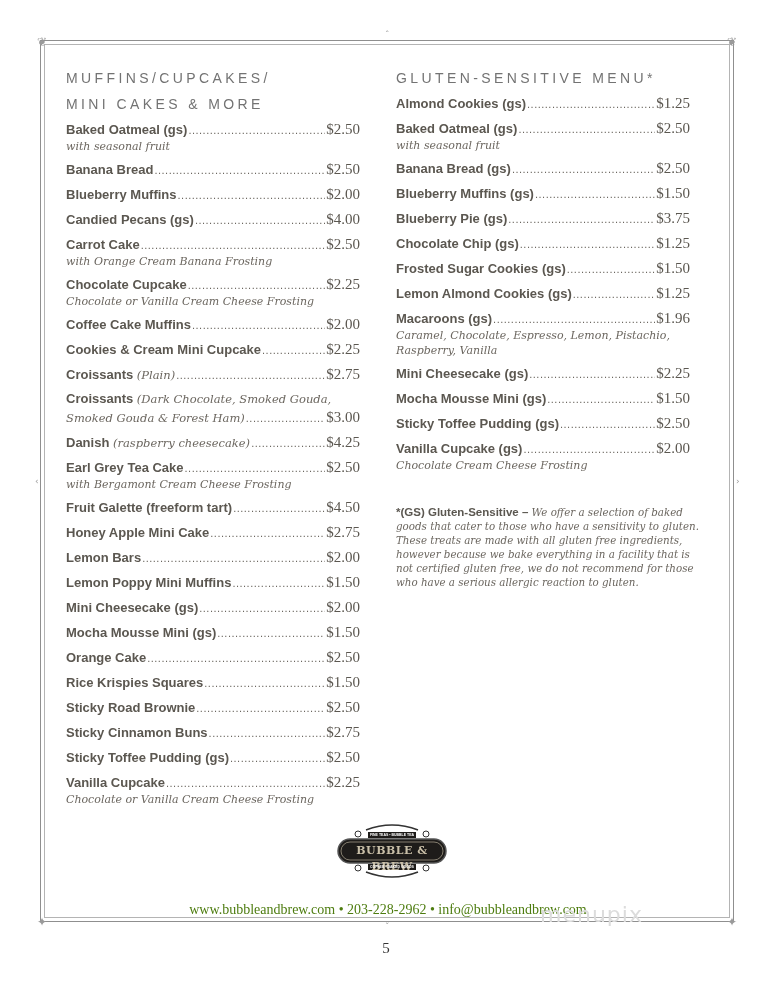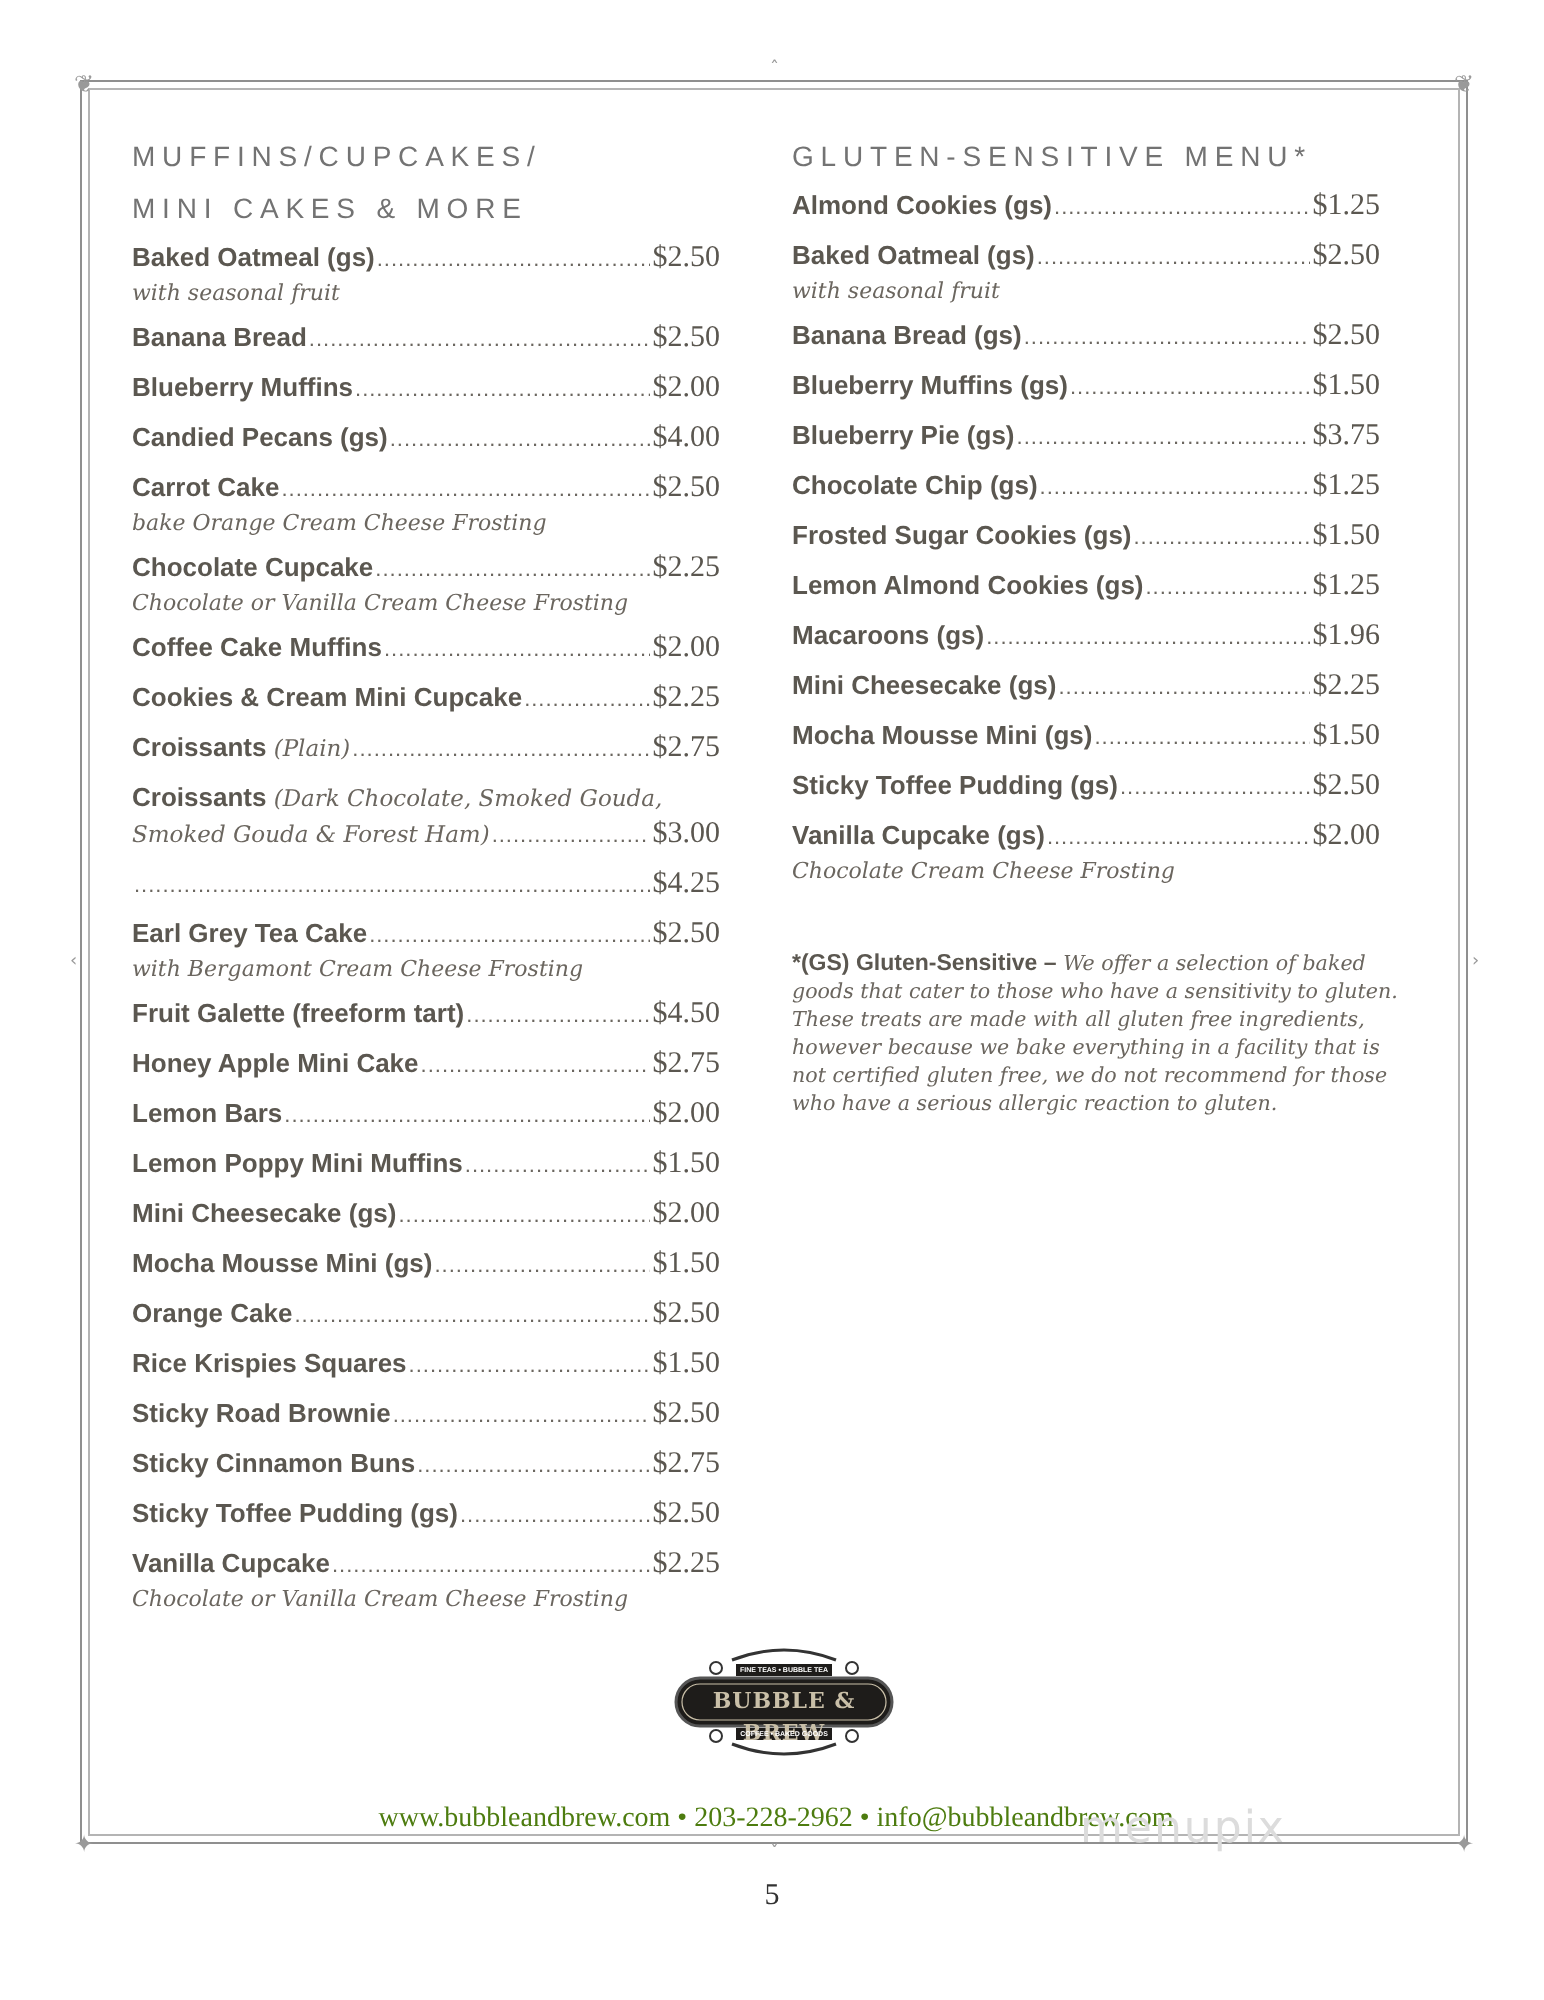--- a/index.html
+++ b/index.html
@@ -73,21 +73,21 @@
         <span class="dots"></span>
         <span class="price">$4.00</span>
       </div>
   </div>
   <div class="item">
     <div class="row">
         <span class="name">Carrot Cake</span>
         <span class="dots"></span>
         <span class="price">$2.50</span>
       </div>
-    <div class="desc">bake Orange Cream Cheese Frosting</div>
+    <div class="desc">with Orange Cream Banana Frosting</div>
   </div>
   <div class="item">
     <div class="row">
         <span class="name">Chocolate Cupcake</span>
         <span class="dots"></span>
         <span class="price">$2.25</span>
       </div>
     <div class="desc">Chocolate or Vanilla Cream Cheese Frosting</div>
   </div>
   <div class="item">
@@ -116,20 +116,21 @@
         <span class="name"><span>Croissants</span> <span class="note">(Dark Chocolate, Smoked Gouda,</span></span>
       </div>
     <div class="row">
         <span class="name"><span class="note">Smoked Gouda &amp; Forest Ham)</span></span>
         <span class="dots"></span>
         <span class="price">$3.00</span>
       </div>
   </div>
   <div class="item">
     <div class="row">
+        <span class="name"><span>Danish</span> <span class="note">(raspberry cheesecake)</span></span>
         <span class="dots"></span>
         <span class="price">$4.25</span>
       </div>
   </div>
   <div class="item">
     <div class="row">
         <span class="name">Earl Grey Tea Cake</span>
         <span class="dots"></span>
         <span class="price">$2.50</span>
       </div>
@@ -281,20 +282,21 @@
         <span class="dots"></span>
         <span class="price">$1.25</span>
       </div>
   </div>
   <div class="item">
     <div class="row">
         <span class="name">Macaroons (gs)</span>
         <span class="dots"></span>
         <span class="price">$1.96</span>
       </div>
+    <div class="desc" style="width:285px;">Caramel, Chocolate, Espresso, Lemon, Pistachio, Raspberry, Vanilla</div>
   </div>
   <div class="item">
     <div class="row">
         <span class="name">Mini Cheesecake (gs)</span>
         <span class="dots"></span>
         <span class="price">$2.25</span>
       </div>
   </div>
   <div class="item">
     <div class="row">

